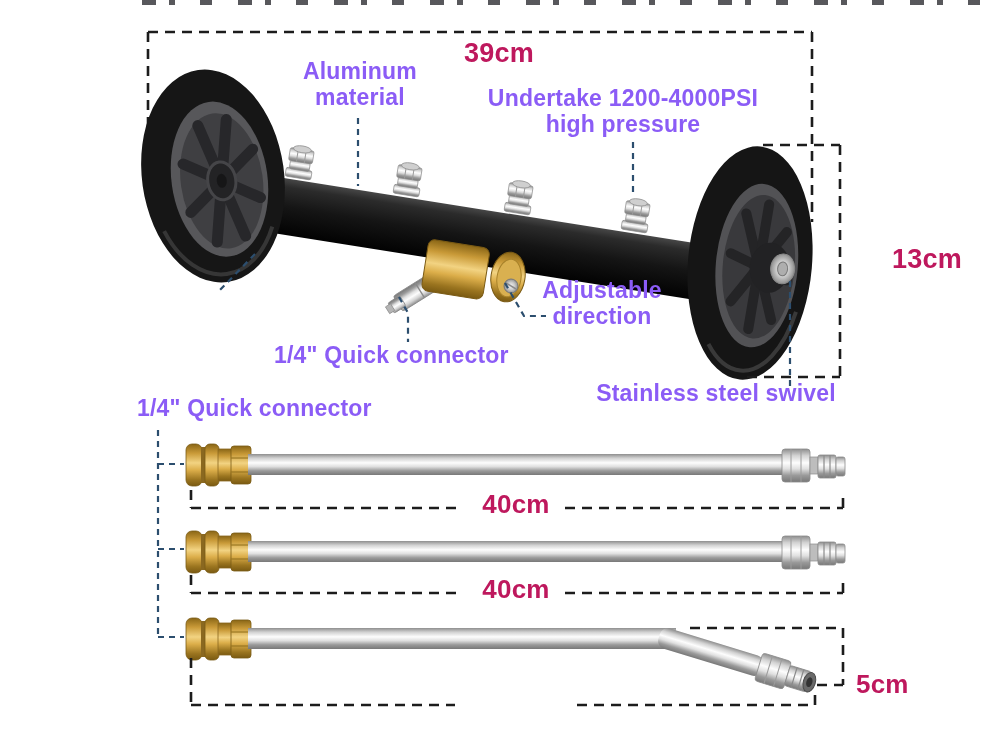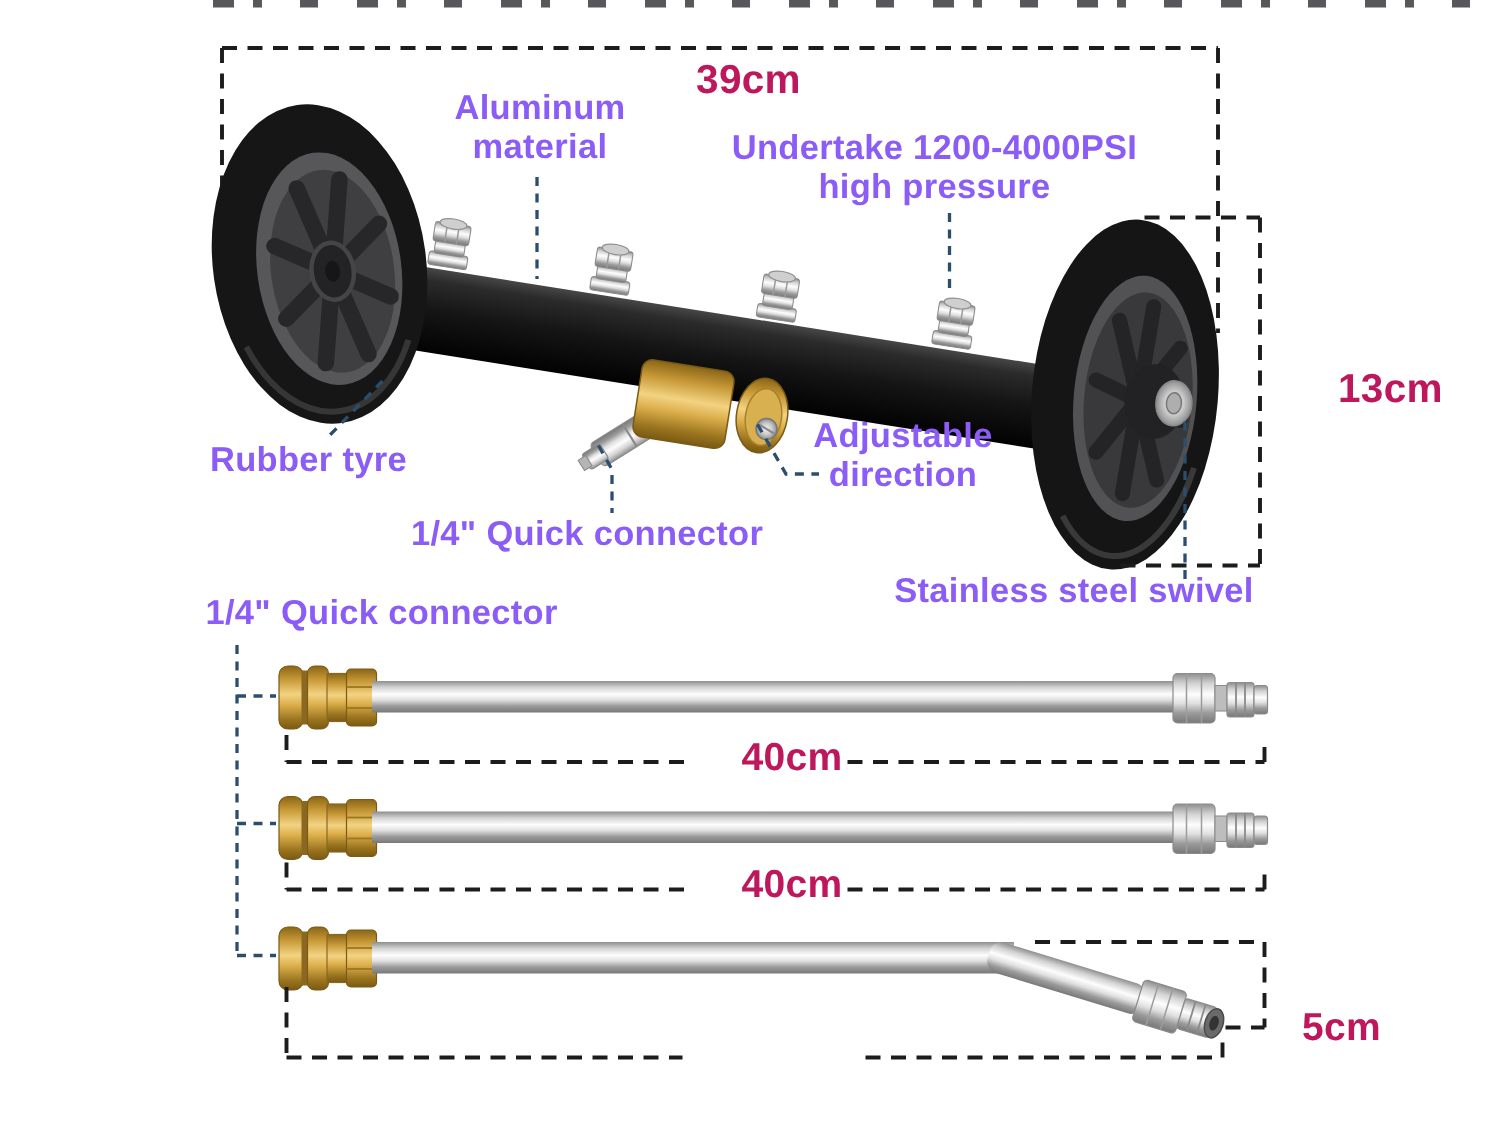--- a/index.html
+++ b/index.html
@@ -3,21 +3,21 @@
 <meta charset="utf-8">
 <style>
   html,body{margin:0;padding:0;background:#fff;}
   #stage{position:relative;width:1000px;height:750px;background:#ffffff;overflow:hidden;
          font-family:"Liberation Sans",sans-serif;}
   svg{position:absolute;left:0;top:0;}
   .lbl{position:absolute;color:#8b5cf6;font-size:23px;font-weight:600;line-height:1.13;
        white-space:pre-line;letter-spacing:.2px;}
   .ctr{text-align:center;}
   .dim{position:absolute;color:#be185d;font-size:27px;font-weight:700;letter-spacing:.2px;}
-  .dim.small{font-size:26px;margin-left:12px;}
+  .dim.small{font-size:26px;}
   .dimline{stroke:#1c1c1c;stroke-width:2.6;stroke-dasharray:10 7;fill:none;}
   .leader{stroke:#2c4e6e;stroke-width:2.2;stroke-dasharray:6 5;fill:none;}
   #crop-strip{position:absolute;top:0;left:142px;width:845px;height:5px;opacity:.8;
     background:repeating-linear-gradient(90deg,#2e2e33 0 14px,transparent 14px 27px,
       #2e2e33 27px 33px,transparent 33px 58px,#2e2e33 58px 70px,transparent 70px 96px);}
 </style>
 </head>
 <body>
 
 <div id="stage">
@@ -201,21 +201,20 @@
     <path class="dimline" d="M191 575 V593 M191 593 H462 M565 593 H843 M843 593 V576"></path>
     <path class="dimline" d="M191 658 V705 M191 705 H455 M577 705 H815 M815 705 V689"></path>
     <path class="dimline" d="M690 628 H843 M843 628 V685 M817 685 H843"></path>
   </svg>
 
   <div class="dim" style="left:440px;top:38px;width:118px;text-align:center;">39cm</div>
   <div class="lbl ctr" style="left:285px;top:58px;width:150px;">Aluminum
 material</div>
   <div class="lbl ctr" style="left:448px;top:85px;width:350px;">Undertake 1200-4000PSI
 high pressure</div>
-  <div class="lbl" style="left:140px;top:293px;">Rubber tyre</div>
   <div class="lbl" style="left:274px;top:342px;">1/4" Quick connector</div>
   <div class="lbl ctr" style="left:532px;top:277px;width:140px;">Adjustable
 direction</div>
   <div class="dim" style="left:892px;top:244px;">13cm</div>
   <div class="lbl ctr" style="left:582px;top:380px;width:268px;">Stainless steel swivel</div>
   <div class="lbl" style="left:137px;top:395px;">1/4" Quick connector</div>
   <div class="dim small" style="left:472px;top:489px;width:88px;text-align:center;">40cm</div>
   <div class="dim small" style="left:472px;top:574px;width:88px;text-align:center;">40cm</div>
   <div class="dim small" style="left:856px;top:669px;">5cm</div>
 </div>

